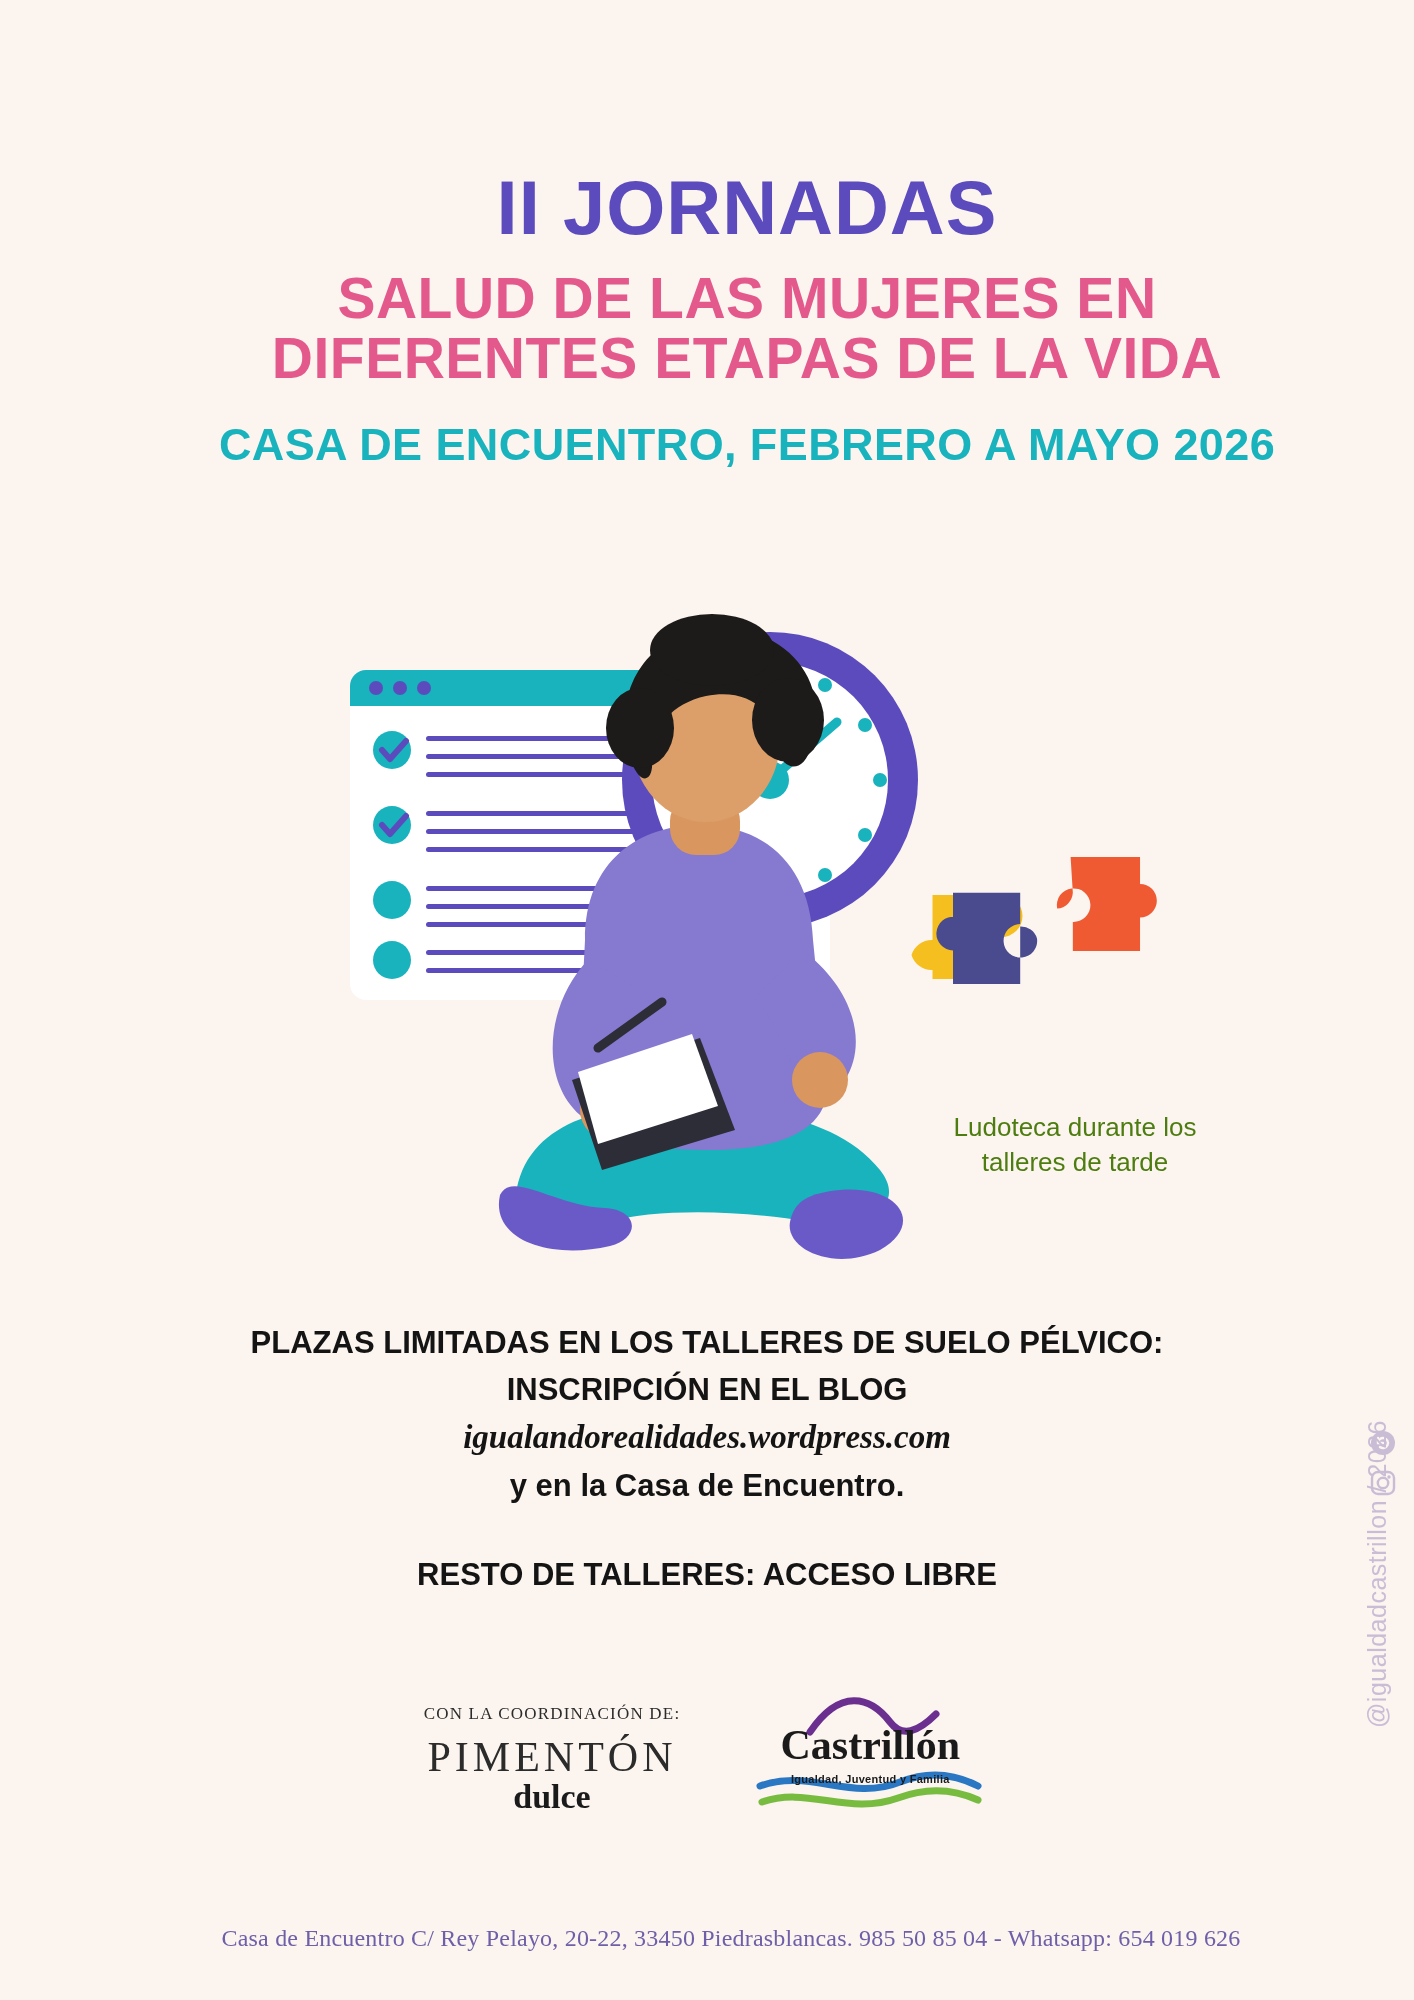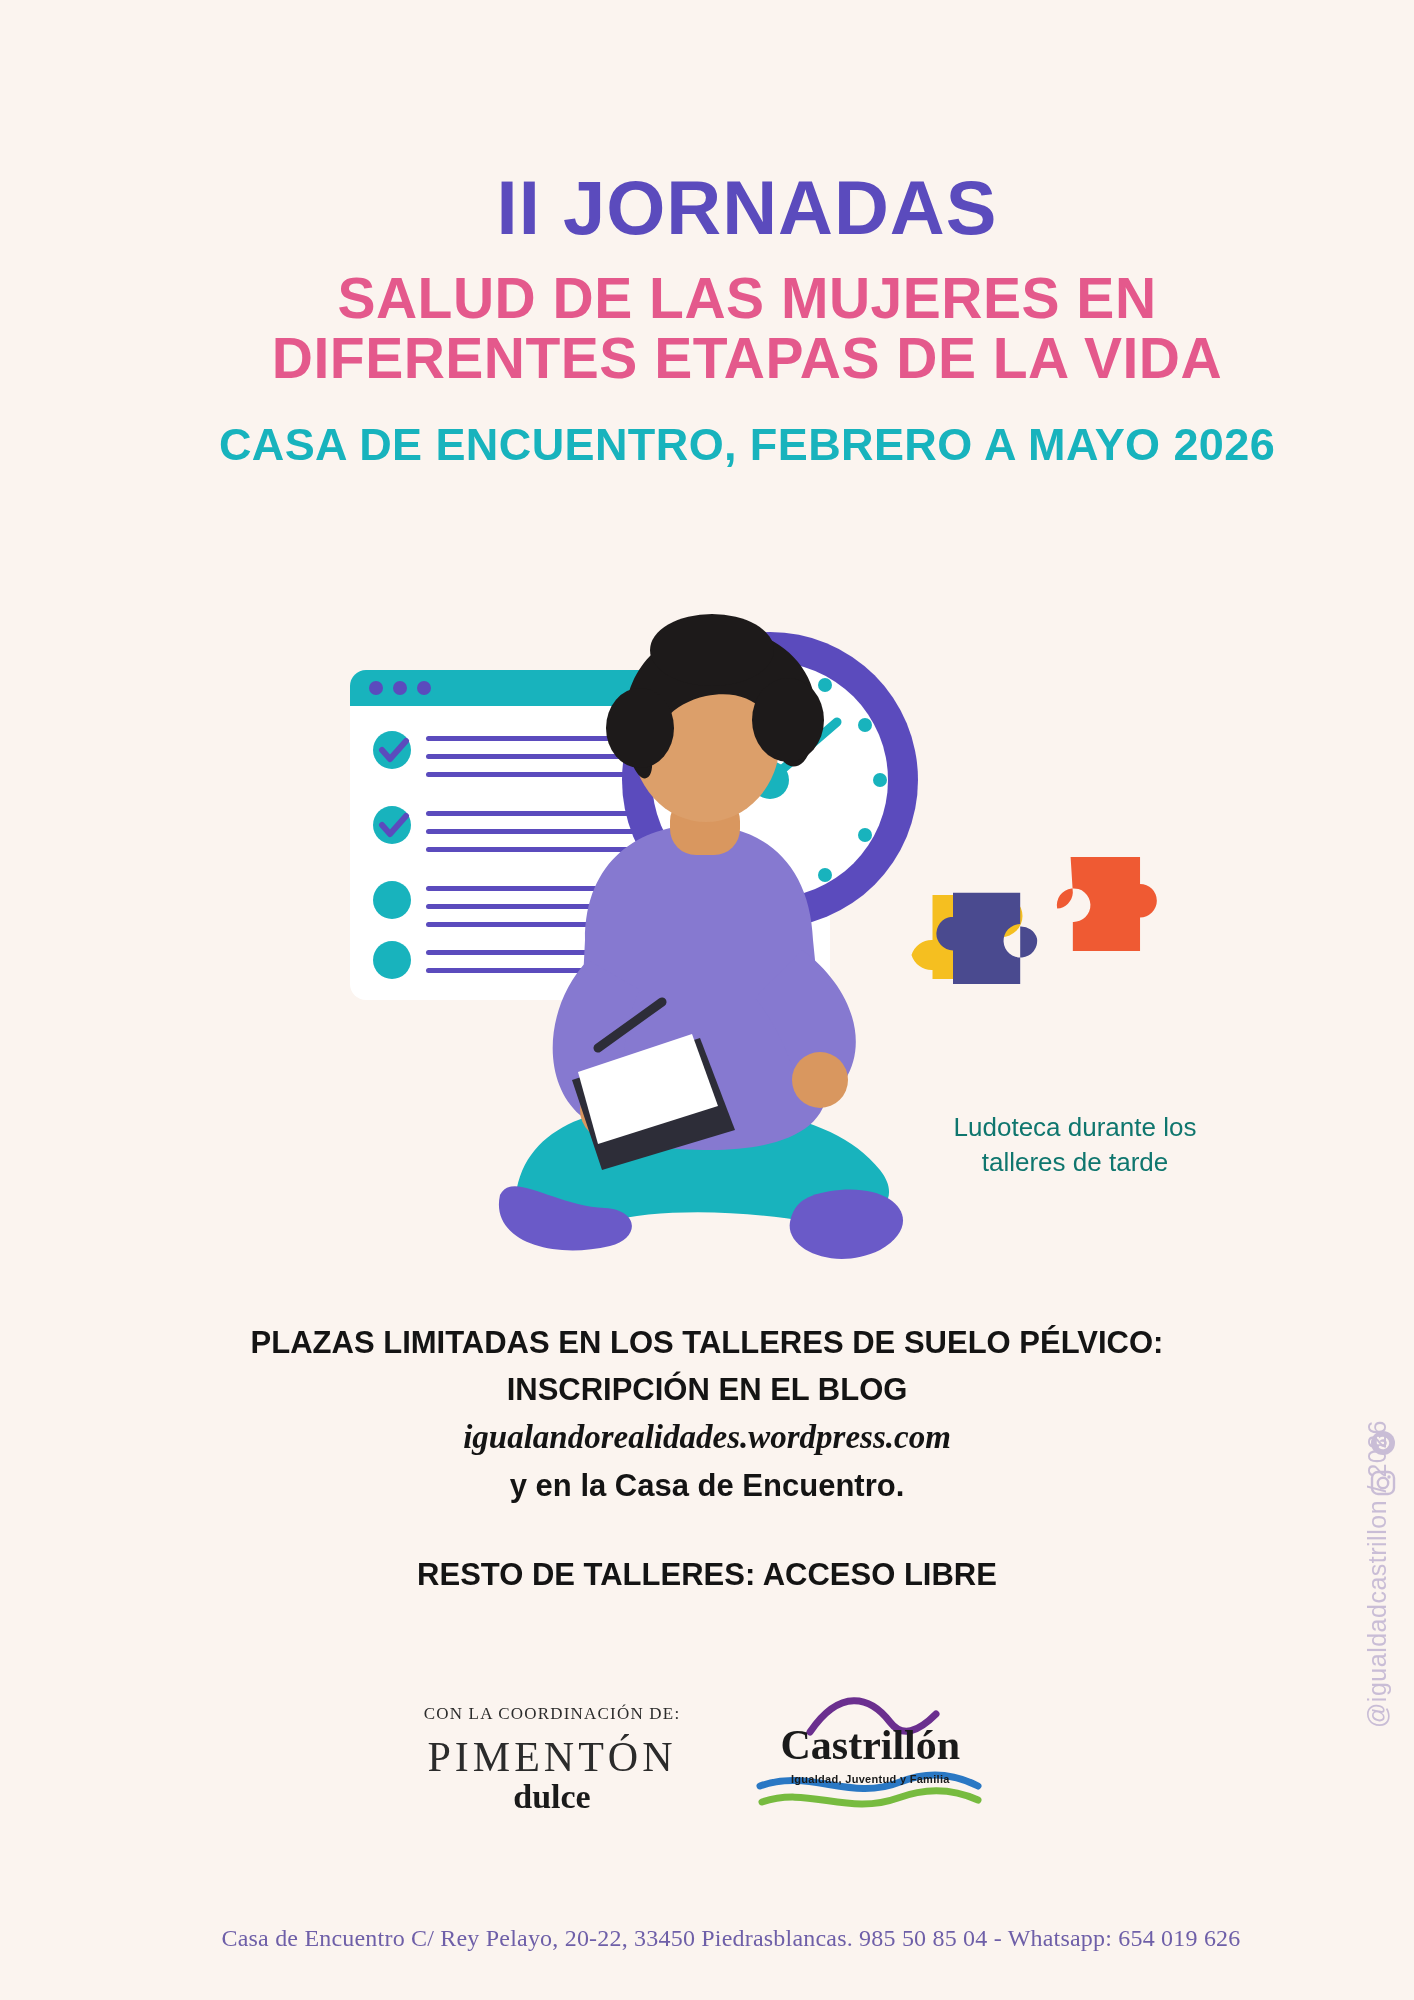--- a/index.html
+++ b/index.html
@@ -67,21 +67,21 @@
   }
   .illu-svg { display: block; }
 
   .ludoteca-caption {
     position: absolute;
     top: 1110px;
     left: 905px;
     width: 340px;
     text-align: center;
     font-size: 26px;
-    color: #0f766e;
+    color: #4d7c0f;
     line-height: 1.35;
   }
 
   
   .body-text {
     position: absolute;
     top: 1320px;
     left: 0;
     width: 1414px;
     text-align: center;

